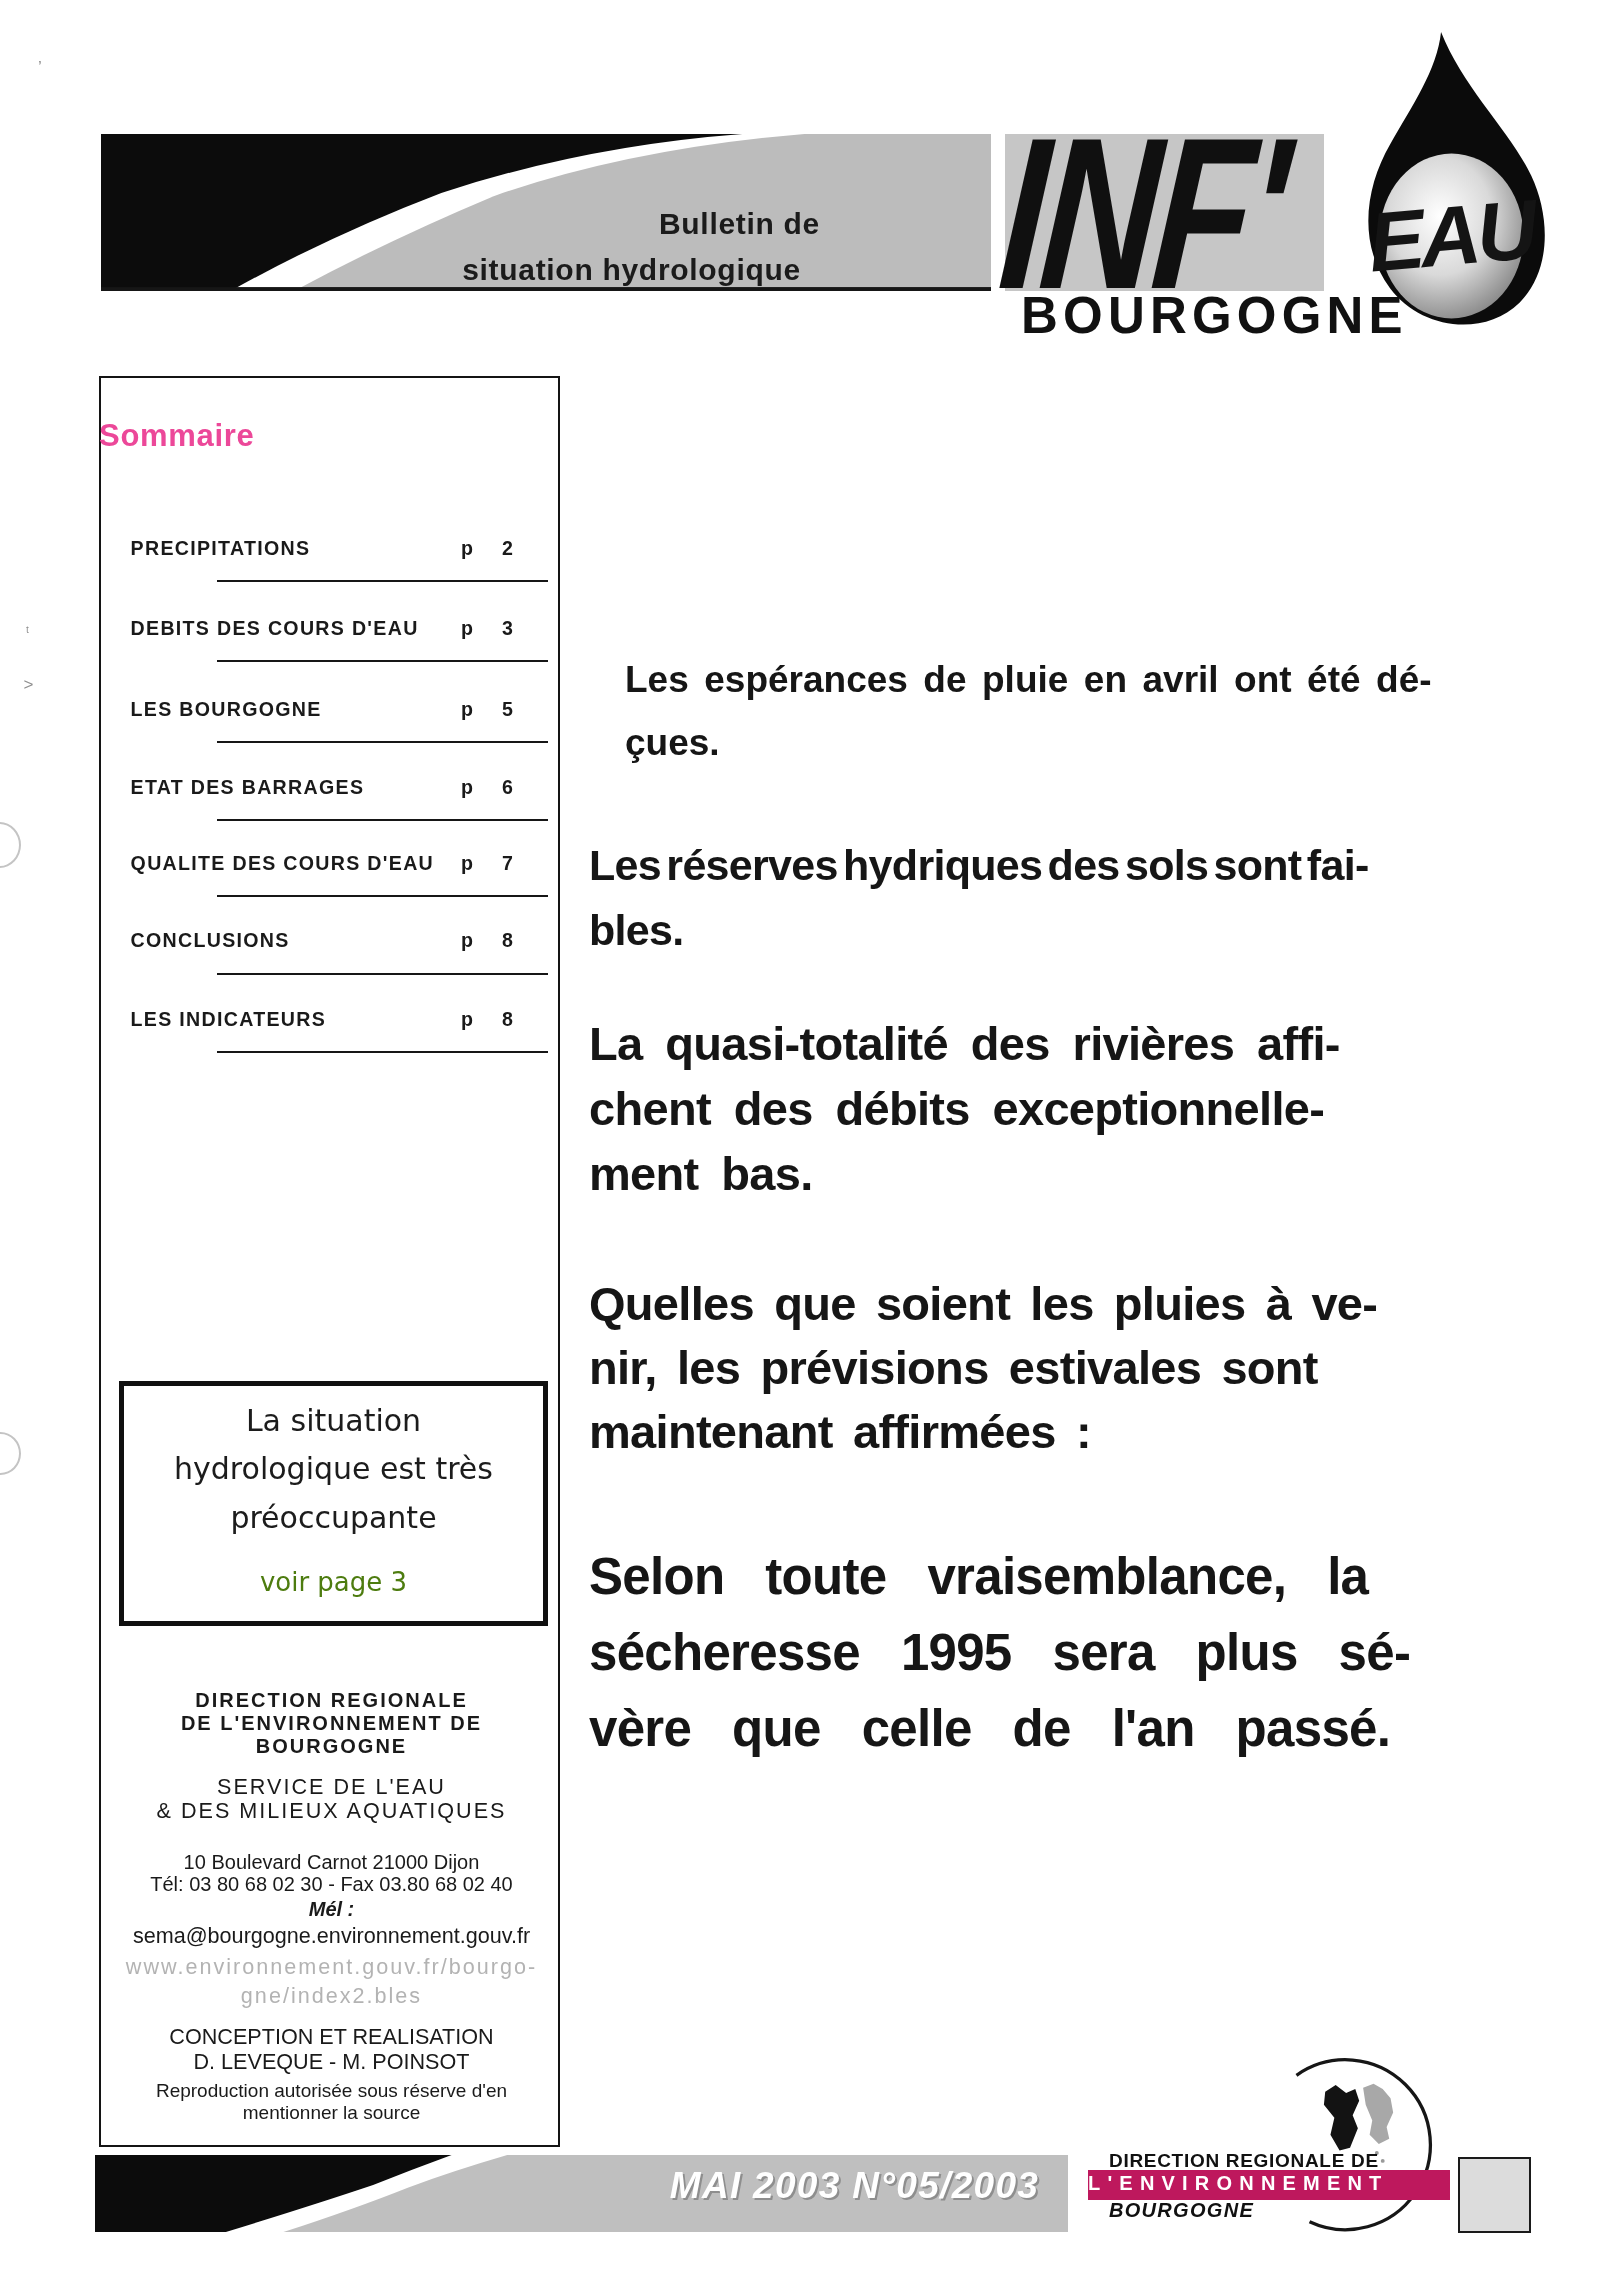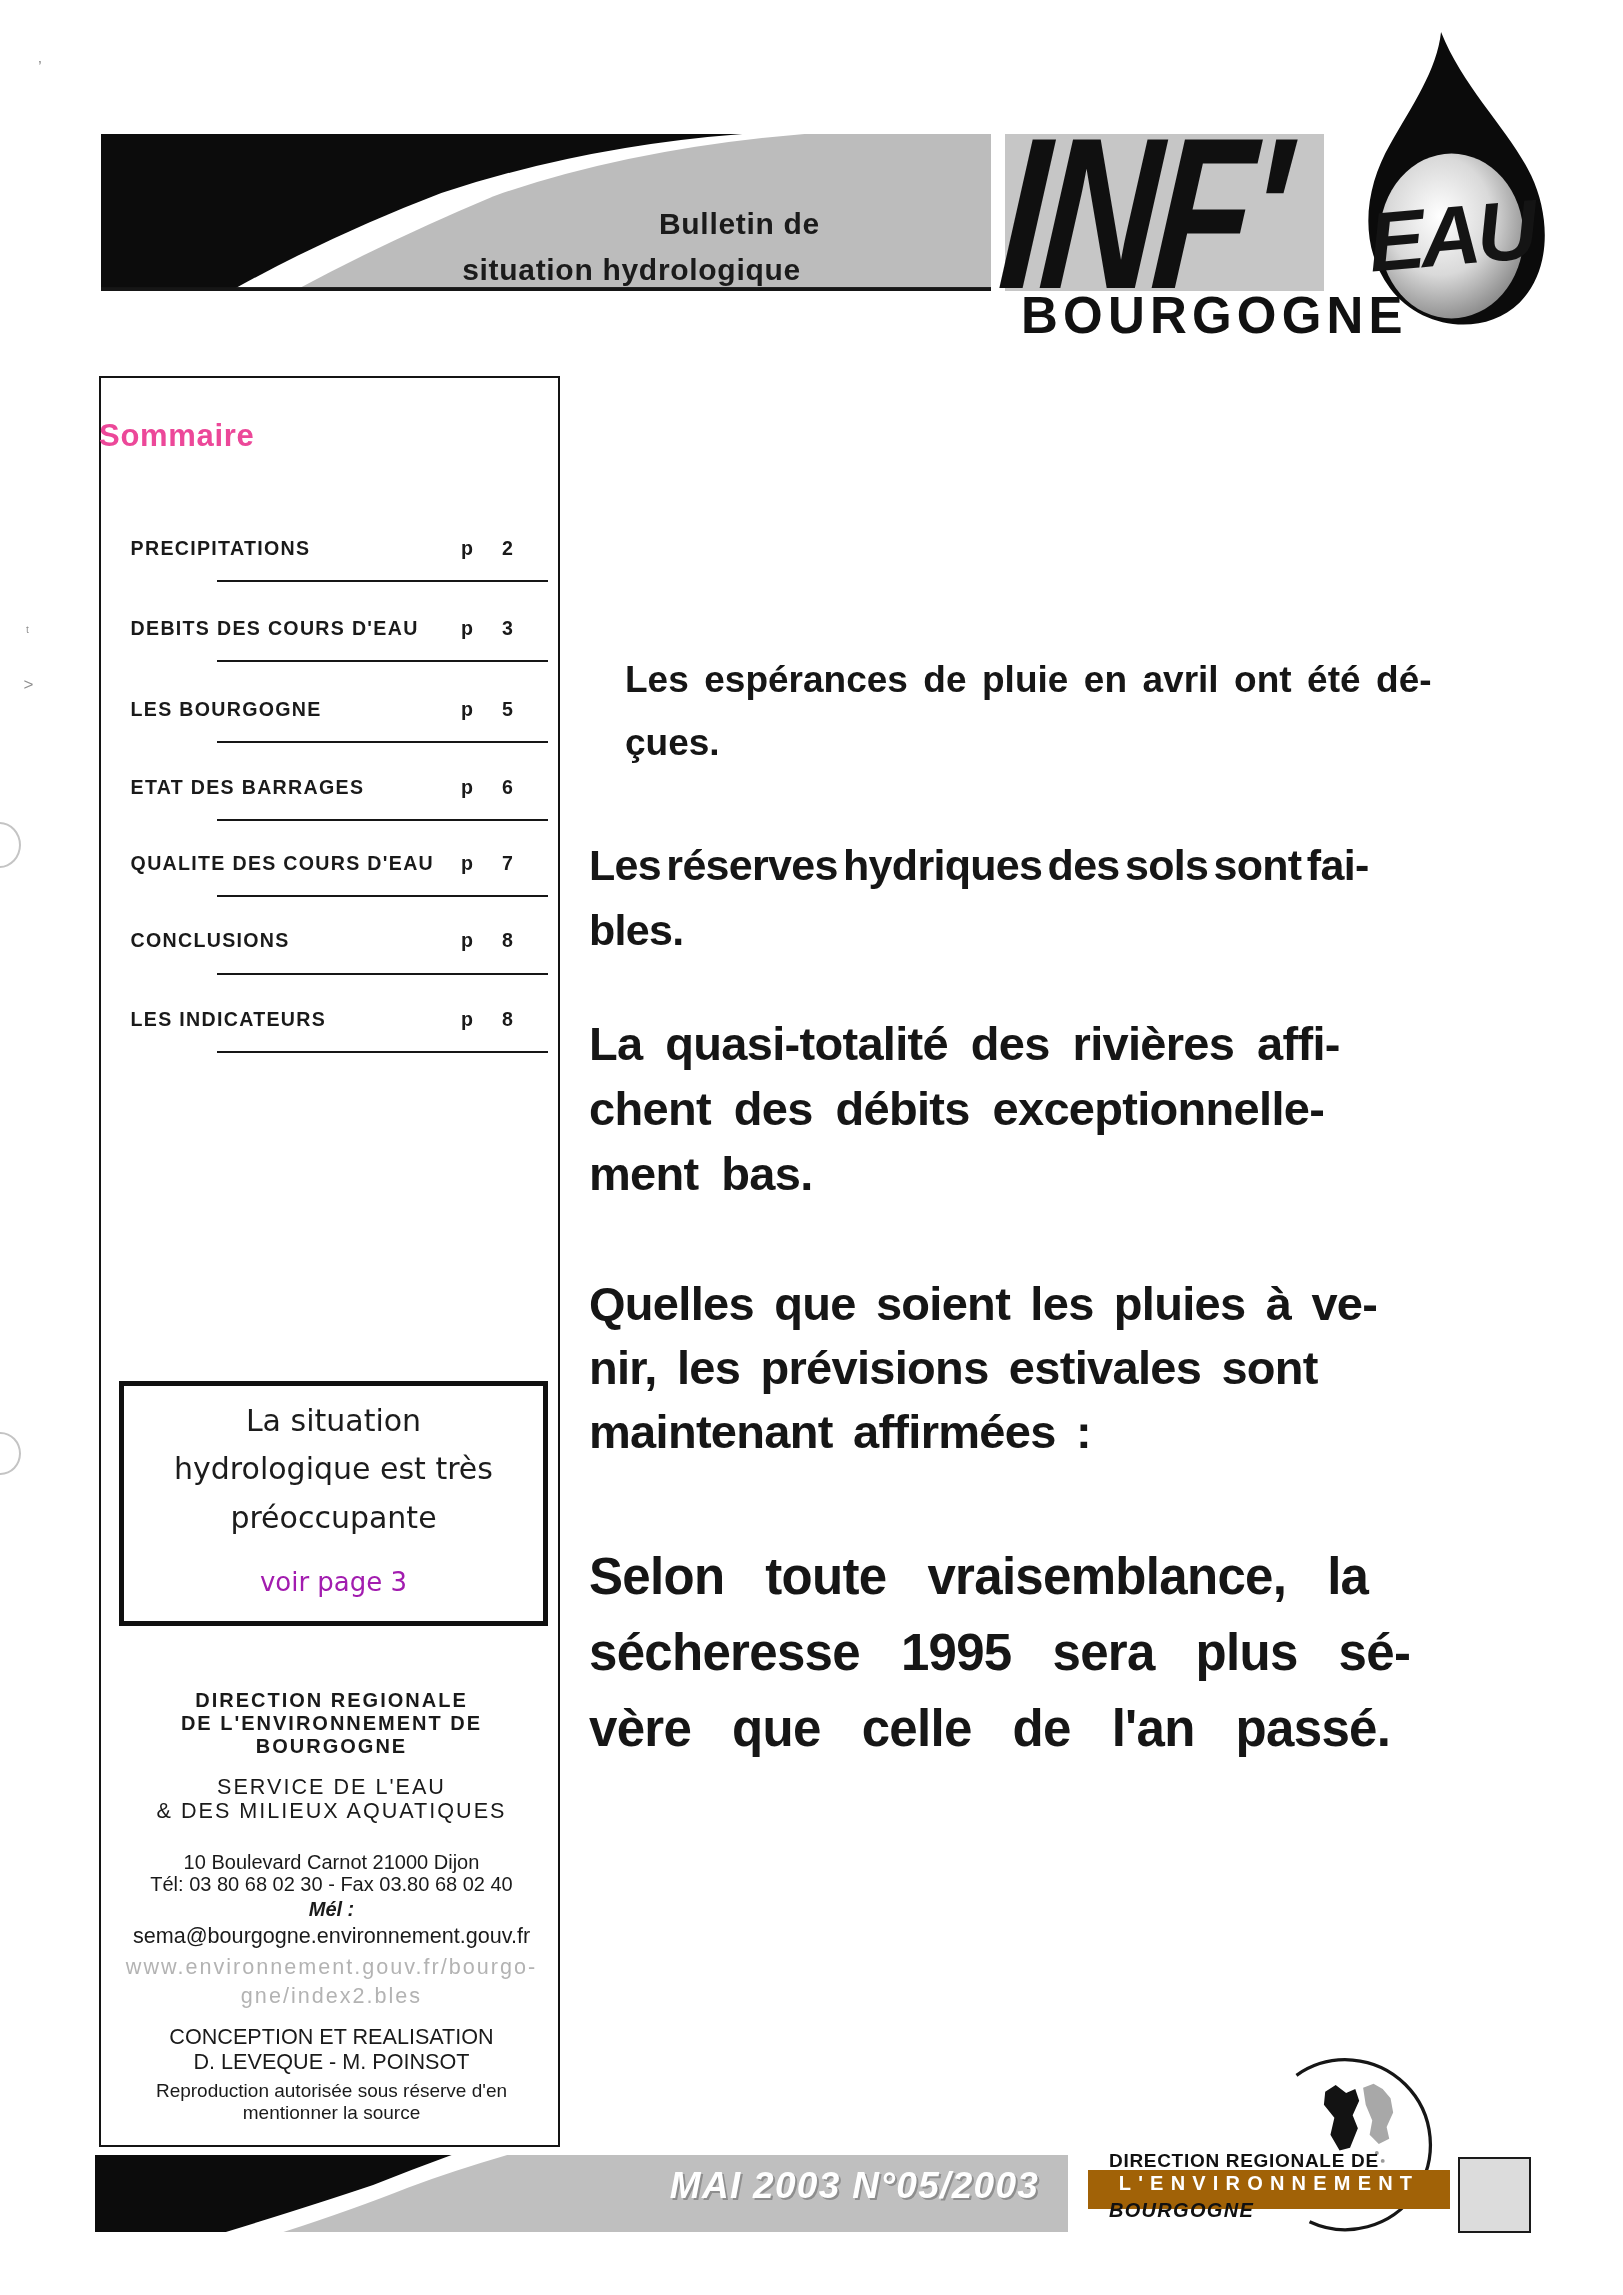--- a/index.html
+++ b/index.html
@@ -38,21 +38,21 @@
   .p3{top:1011px;font-size:47px;line-height:65px;word-spacing:10.5px;letter-spacing:-0.7px;}
   .p4{top:1272px;font-size:47px;line-height:64px;word-spacing:7.9px;letter-spacing:-0.7px;}
   .p5{top:1539px;font-size:51px;line-height:76px;word-spacing:27.5px;letter-spacing:-0.7px;}
 
   
   .callout-box{position:absolute;left:119px;top:1381px;width:429px;height:245px;
         border:5.2px solid #101010;box-sizing:border-box;background:#fff;}
   .callout-line{position:absolute;left:119px;width:429px;text-align:center;
         font-family:"DejaVu Sans",sans-serif;font-size:30px;color:#1c1c1c;}
   .callout-note{position:absolute;left:119px;top:1567px;width:429px;text-align:center;
-        font-family:"DejaVu Sans",sans-serif;font-size:26px;color:#a21caf;}
+        font-family:"DejaVu Sans",sans-serif;font-size:26px;color:#4d7c0f;}
 
   
   .cblock{position:absolute;left:105px;width:453px;text-align:center;color:#1a1a1a;}
   .c-org{top:1689px;font-size:20px;font-weight:bold;letter-spacing:2px;line-height:23px;}
   .c-svc{top:1775px;font-size:21.6px;letter-spacing:2px;line-height:24px;}
   .c-addr{top:1851px;font-size:20px;line-height:23px;}
   .c-tel{top:1873px;font-size:20px;line-height:23px;}
   .c-mel{top:1898px;font-size:20px;font-weight:bold;font-style:italic;}
   .c-email{top:1923px;font-size:21.6px;}
   .c-url{top:1952px;font-size:21.6px;letter-spacing:2px;line-height:29px;color:#b3b3b3;}
@@ -60,22 +60,22 @@
   .c-repro{top:2080px;font-size:19px;line-height:21.6px;}
 
   
   .footer-svg{position:absolute;left:95px;top:2155px;width:973px;height:77px;}
   .footer-issue{position:absolute;left:658px;top:2165px;width:393px;text-align:center;
         font-size:37px;font-weight:bold;font-style:italic;color:#ffffff;letter-spacing:1.3px;
         text-shadow:2px 2px 0 #8e8e8e;white-space:nowrap;}
   .diren-svg{position:absolute;left:1244px;top:2042px;width:216px;height:196px;}
   .diren-l1{position:absolute;left:1109px;top:2150px;font-size:19px;font-weight:bold;
         letter-spacing:0.7px;color:#111;white-space:nowrap;}
-  .diren-bar{position:absolute;left:1088px;top:2170px;width:362px;height:39px;background:#a16207;
-        text-align:center;}
+  .diren-bar{position:absolute;left:1088px;top:2170px;width:362px;height:30px;background:#be185d;
+        }
   .diren-bar span{font-size:20px;font-weight:bold;letter-spacing:7.2px;color:#ffffff;line-height:26px;}
   .diren-l3{position:absolute;left:1109px;top:2199px;font-size:20px;font-weight:bold;
         font-style:italic;letter-spacing:1.3px;color:#111;white-space:nowrap;}
   .diren-square{position:absolute;left:1458px;top:2157px;width:73px;height:76px;
         background:#dcdcdc;border:2px solid #1a1a1a;box-sizing:border-box;}
 
   
   .artifact{position:absolute;border:2px solid #c4c4c4;border-radius:50%;}
   .mark{position:absolute;color:#8f8f8f;font-size:17px;}
 </style>

